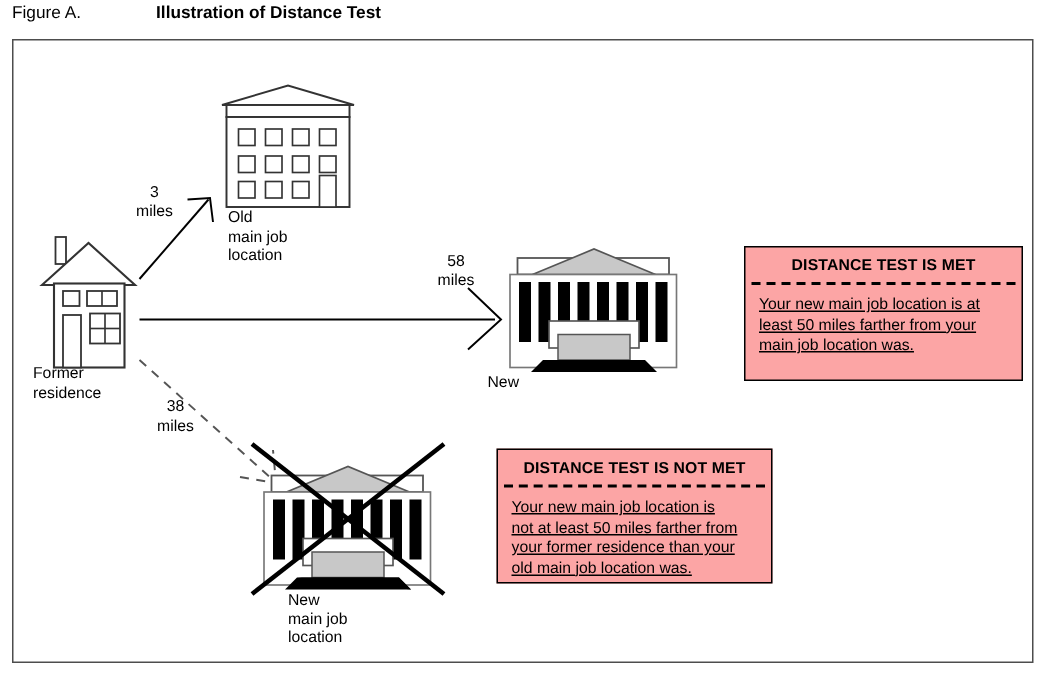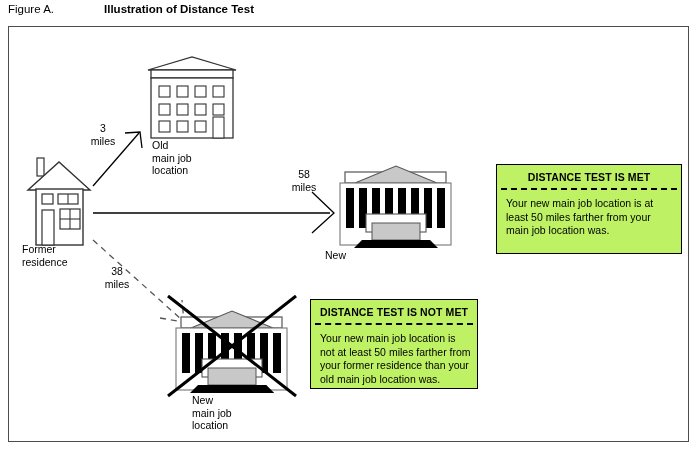--- a/index.html
+++ b/index.html
@@ -57,39 +57,40 @@
   .mileage {
     position: absolute;
     text-align: center;
     font-size: 10.5px;
     line-height: 12.5px;
     white-space: nowrap;
   }
   .result-box {
     position: absolute;
     border: 1px solid #000000;
-    background: #bef264;
+    background: #fca5a5;
     box-sizing: border-box;
   }
   .result-head {
     font-size: 10.5px;
     font-weight: bold;
     text-align: center;
     padding: 6px 2px 5px 2px;
     letter-spacing: 0.1px;
   }
   .result-sep {
     height: 0;
     border-top: 2px dashed #000000;
     margin: 0 4px;
   }
   .result-body {
     font-size: 10.5px;
     line-height: 13.5px;
     padding: 7px 9px 8px 9px;
+    text-decoration: underline;
   }
   .result-body div { white-space: nowrap; }
 </style>
 </head>
 <body>
 
 <div id="figure-title">
   <span class="fig-label">Figure A.</span><span class="fig-name">Illustration of Distance Test</span>
 </div>
 
@@ -244,21 +245,21 @@
 <div class="result-box" style="left:496px; top:164px; width:186px; height:90px;">
   <div class="result-head">DISTANCE TEST IS MET</div>
   <div class="result-sep"></div>
   <div class="result-body">
     <div>Your new main job location is at</div>
     <div>least 50 miles farther from your</div>
     <div>main job location was.</div>
   </div>
 </div>
 
-<div class="result-box" style="left:310px; top:299px; width:168px; height:90px;">
+<div class="result-box" style="left:331px; top:299px; width:184px; height:90px;">
   <div class="result-head">DISTANCE TEST IS NOT MET</div>
   <div class="result-sep"></div>
   <div class="result-body">
     <div>Your new main job location is</div>
     <div>not at least 50 miles farther from</div>
     <div>your former residence than your</div>
     <div>old main job location was.</div>
   </div>
 </div>
 

